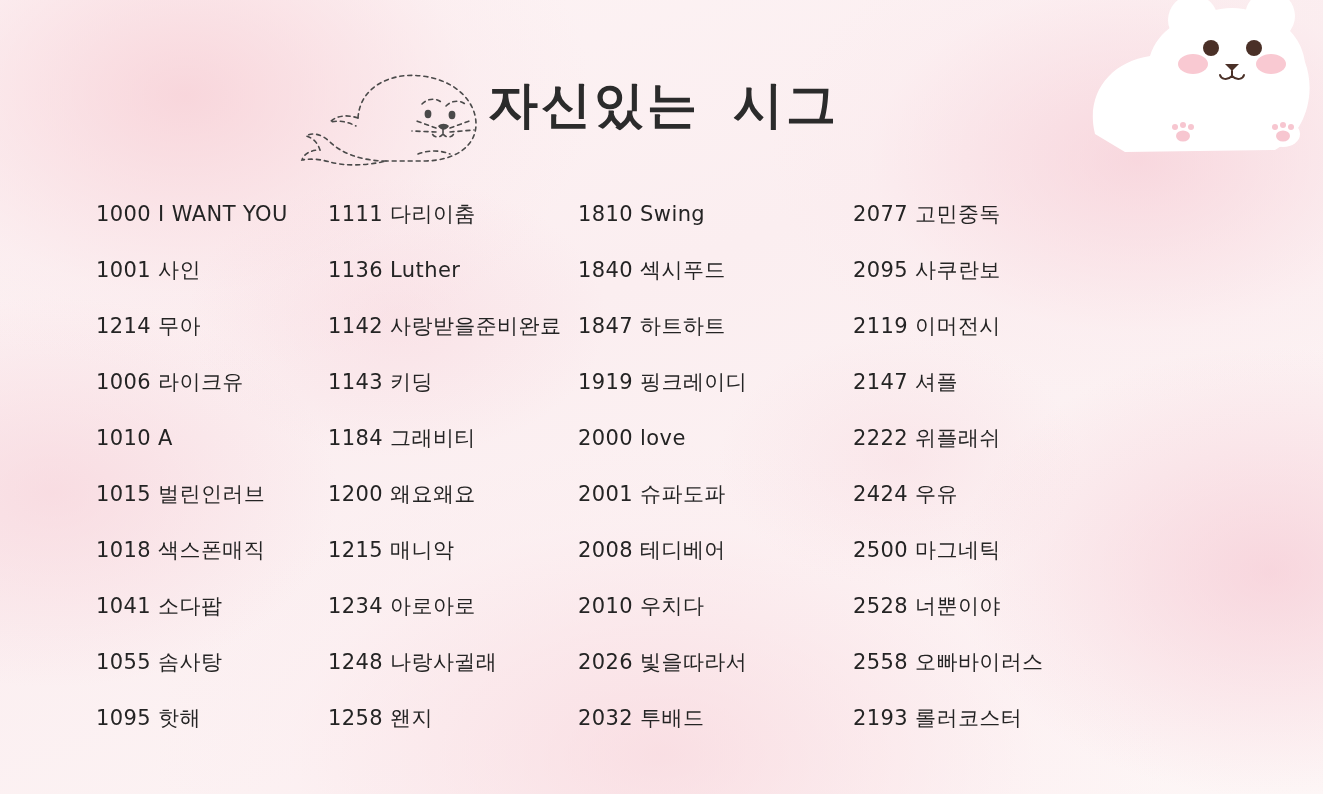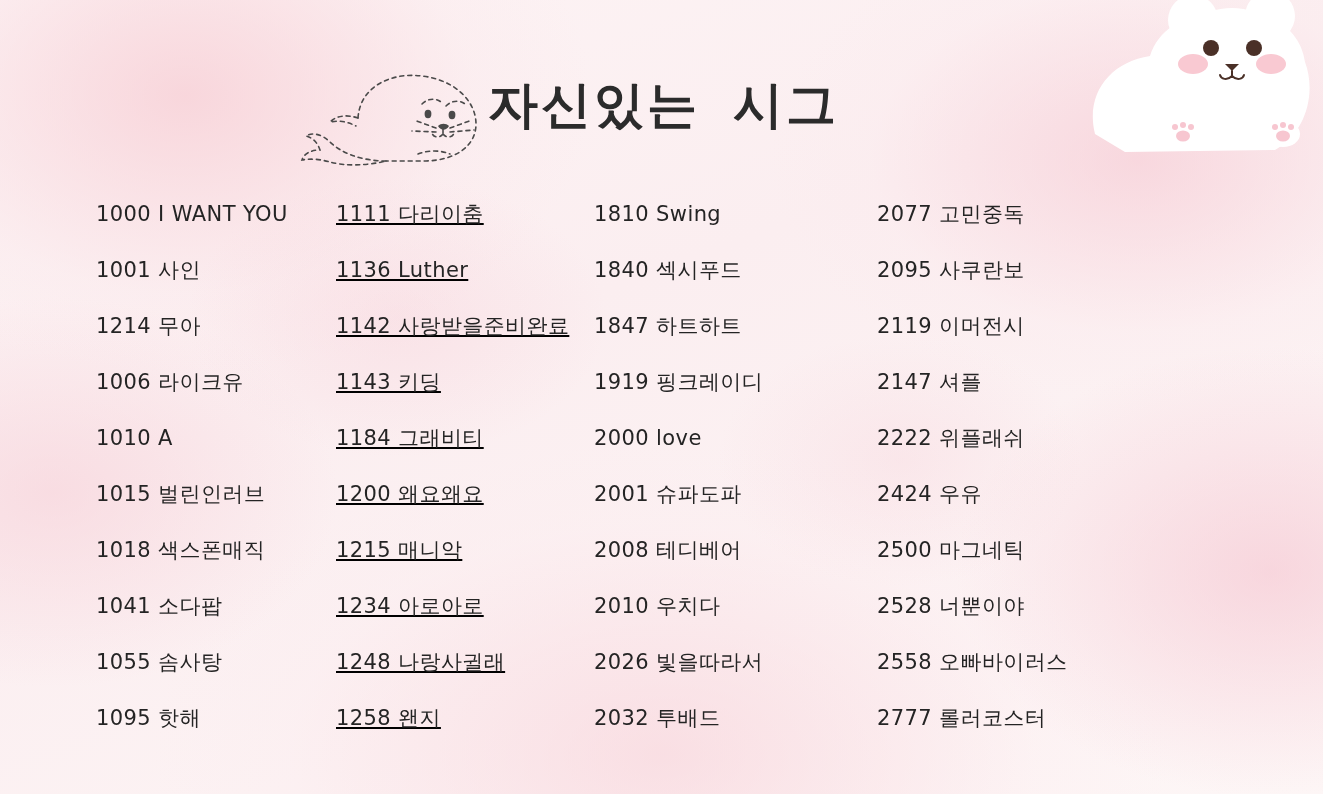--- a/index.html
+++ b/index.html
@@ -70,29 +70,29 @@
     z-index: 2;
   }
 
   
   .columns {
     position: relative;
     z-index: 3;
     display: flex;
     padding: 0 68px 0 96px;
     box-sizing: border-box;
-    gap: 8px;
+    gap: 0;
   }
   .col {
     flex: 1 1 0;
     display: flex;
     flex-direction: column;
   }
   .col:nth-child(1) { max-width: 232px; }
-  .col:nth-child(2) { max-width: 250px; text-decoration: underline; }
+  .col:nth-child(2) { max-width: 250px; }
   .col:nth-child(3) { max-width: 252px; }
   .col:nth-child(4) { max-width: 248px; margin-left: 23px; }
   .entry {
     font-size: 21px;
     line-height: 1.0;
     color: #242424;
     height: 56px;
     display: flex;
     align-items: center;
     white-space: nowrap;
@@ -207,17 +207,17 @@
     <div class="col">
       <div class="entry">2077 고민중독</div>
       <div class="entry">2095 사쿠란보</div>
       <div class="entry">2119 이머전시</div>
       <div class="entry">2147 셔플</div>
       <div class="entry">2222 위플래쉬</div>
       <div class="entry">2424 우유</div>
       <div class="entry">2500 마그네틱</div>
       <div class="entry">2528 너뿐이야</div>
       <div class="entry">2558 오빠바이러스</div>
-      <div class="entry">2777 롤러코스터</div>
+      <div class="entry">2193 롤러코스터</div>
     </div>
 
   </div>
 </div>
 
 </body></html>

